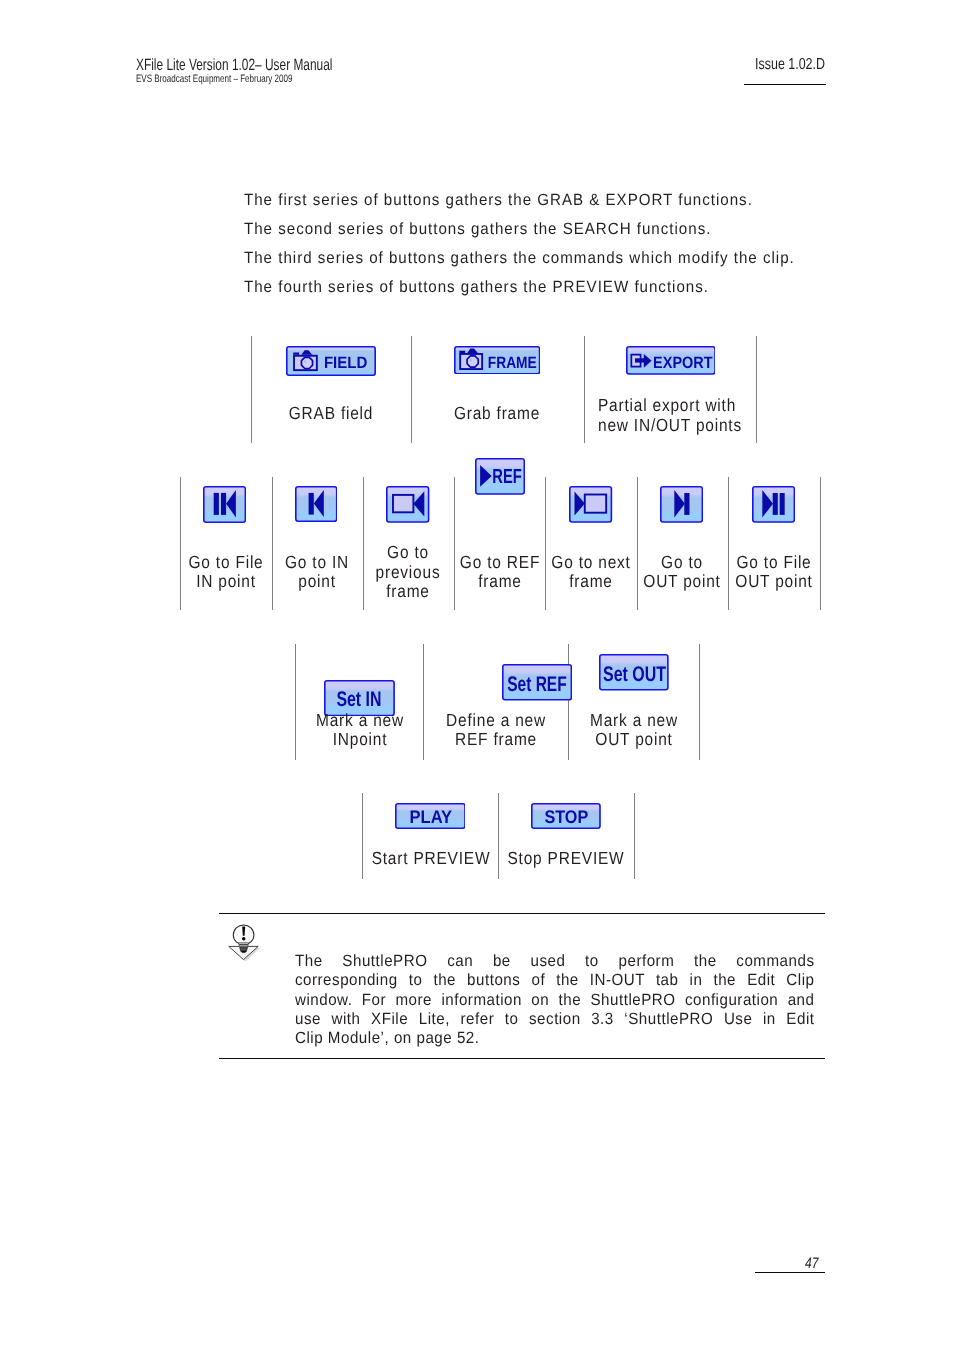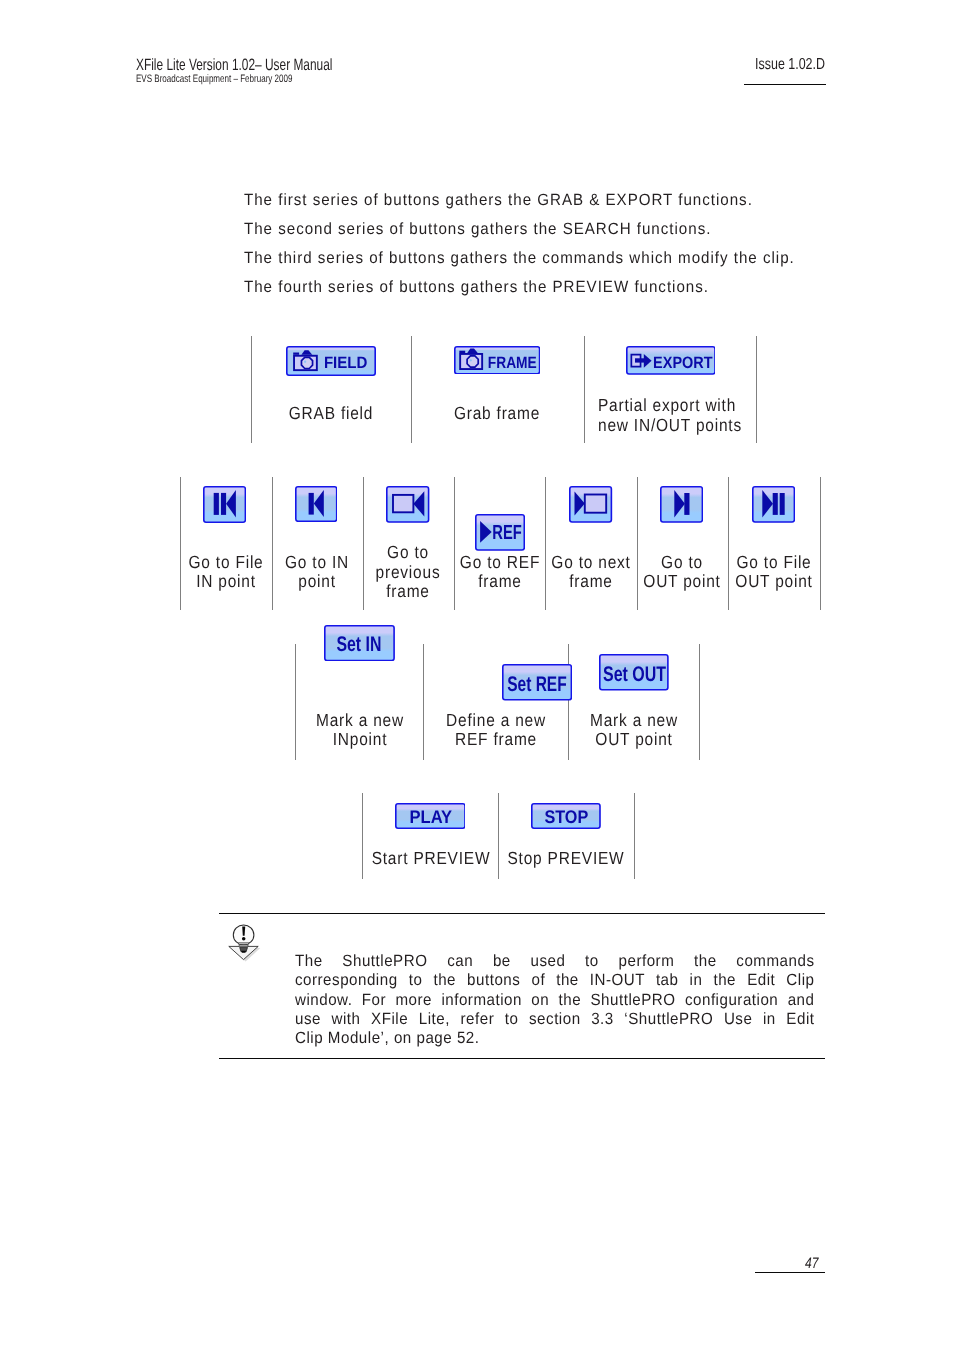--- a/index.html
+++ b/index.html
@@ -218,21 +218,21 @@
   </linearGradient>
             </defs>
   <rect x="0.8" y="0.8" width="41.8" height="35.199999999999996" rx="2.2" ry="2.2" fill="url(#bg5)" stroke="#1515e8" stroke-width="1.6"></rect>
   <g>
               <rect x="7.0" y="8.9" width="20.4" height="17.4" fill="#cacaf7" stroke="#0a0aa8" stroke-width="1.9"></rect>
           <path d="M38.3 5.2 L38.3 30.5 L27.4 17.85 z" fill="#0a0aa8"></path>
             </g>
           </svg>
         </div>
         <div class="cap ctr" style="left:298.3px;top:543.1px;width:220px;text-align:center;">Go to<br>previous<br>frame</div>
-        <div class="btn" style="left:474.6px;top:514px;">
+        <div class="btn" style="left:474.6px;top:458px;">
           <svg width="50.1" height="36.8" viewBox="0 0 50.1 36.8">
   <defs>
               <linearGradient id="bg6" x1="0" y1="0" x2="0" y2="1">
     <stop offset="0" stop-color="#ccccfa"></stop>
     <stop offset="0.2" stop-color="#ccccfa"></stop>
     <stop offset="0.3" stop-color="#a4c7f1"></stop>
     <stop offset="0.64" stop-color="#a4c7f1"></stop>
     <stop offset="0.74" stop-color="#99ccff"></stop>
     <stop offset="1" stop-color="#99ccff"></stop>
   </linearGradient>
@@ -305,21 +305,21 @@
             </g>
           </svg>
         </div>
         <div class="cap ctr" style="left:664px;top:552.6px;width:220px;text-align:center;">Go to File<br>OUT point</div>
       </div>
       <div>
         <div class="vline" style="left:295.4px;top:644px;height:116px;"></div>
         <div class="vline" style="left:423px;top:644px;height:116px;"></div>
         <div class="vline" style="left:568.3px;top:644px;height:116px;"></div>
         <div class="vline" style="left:698.8px;top:644px;height:116px;"></div>
-        <div class="btn" style="left:324.1px;top:625px;text-align:right;">
+        <div class="btn" style="left:324.1px;top:680px;text-align:right;">
           <svg width="70.9" height="36.3" viewBox="0 0 70.9 36.3">
   <defs>
               <linearGradient id="bg10" x1="0" y1="0" x2="0" y2="1">
     <stop offset="0" stop-color="#ccccfa"></stop>
     <stop offset="0.2" stop-color="#ccccfa"></stop>
     <stop offset="0.3" stop-color="#a4c7f1"></stop>
     <stop offset="0.64" stop-color="#a4c7f1"></stop>
     <stop offset="0.74" stop-color="#99ccff"></stop>
     <stop offset="1" stop-color="#99ccff"></stop>
   </linearGradient>

